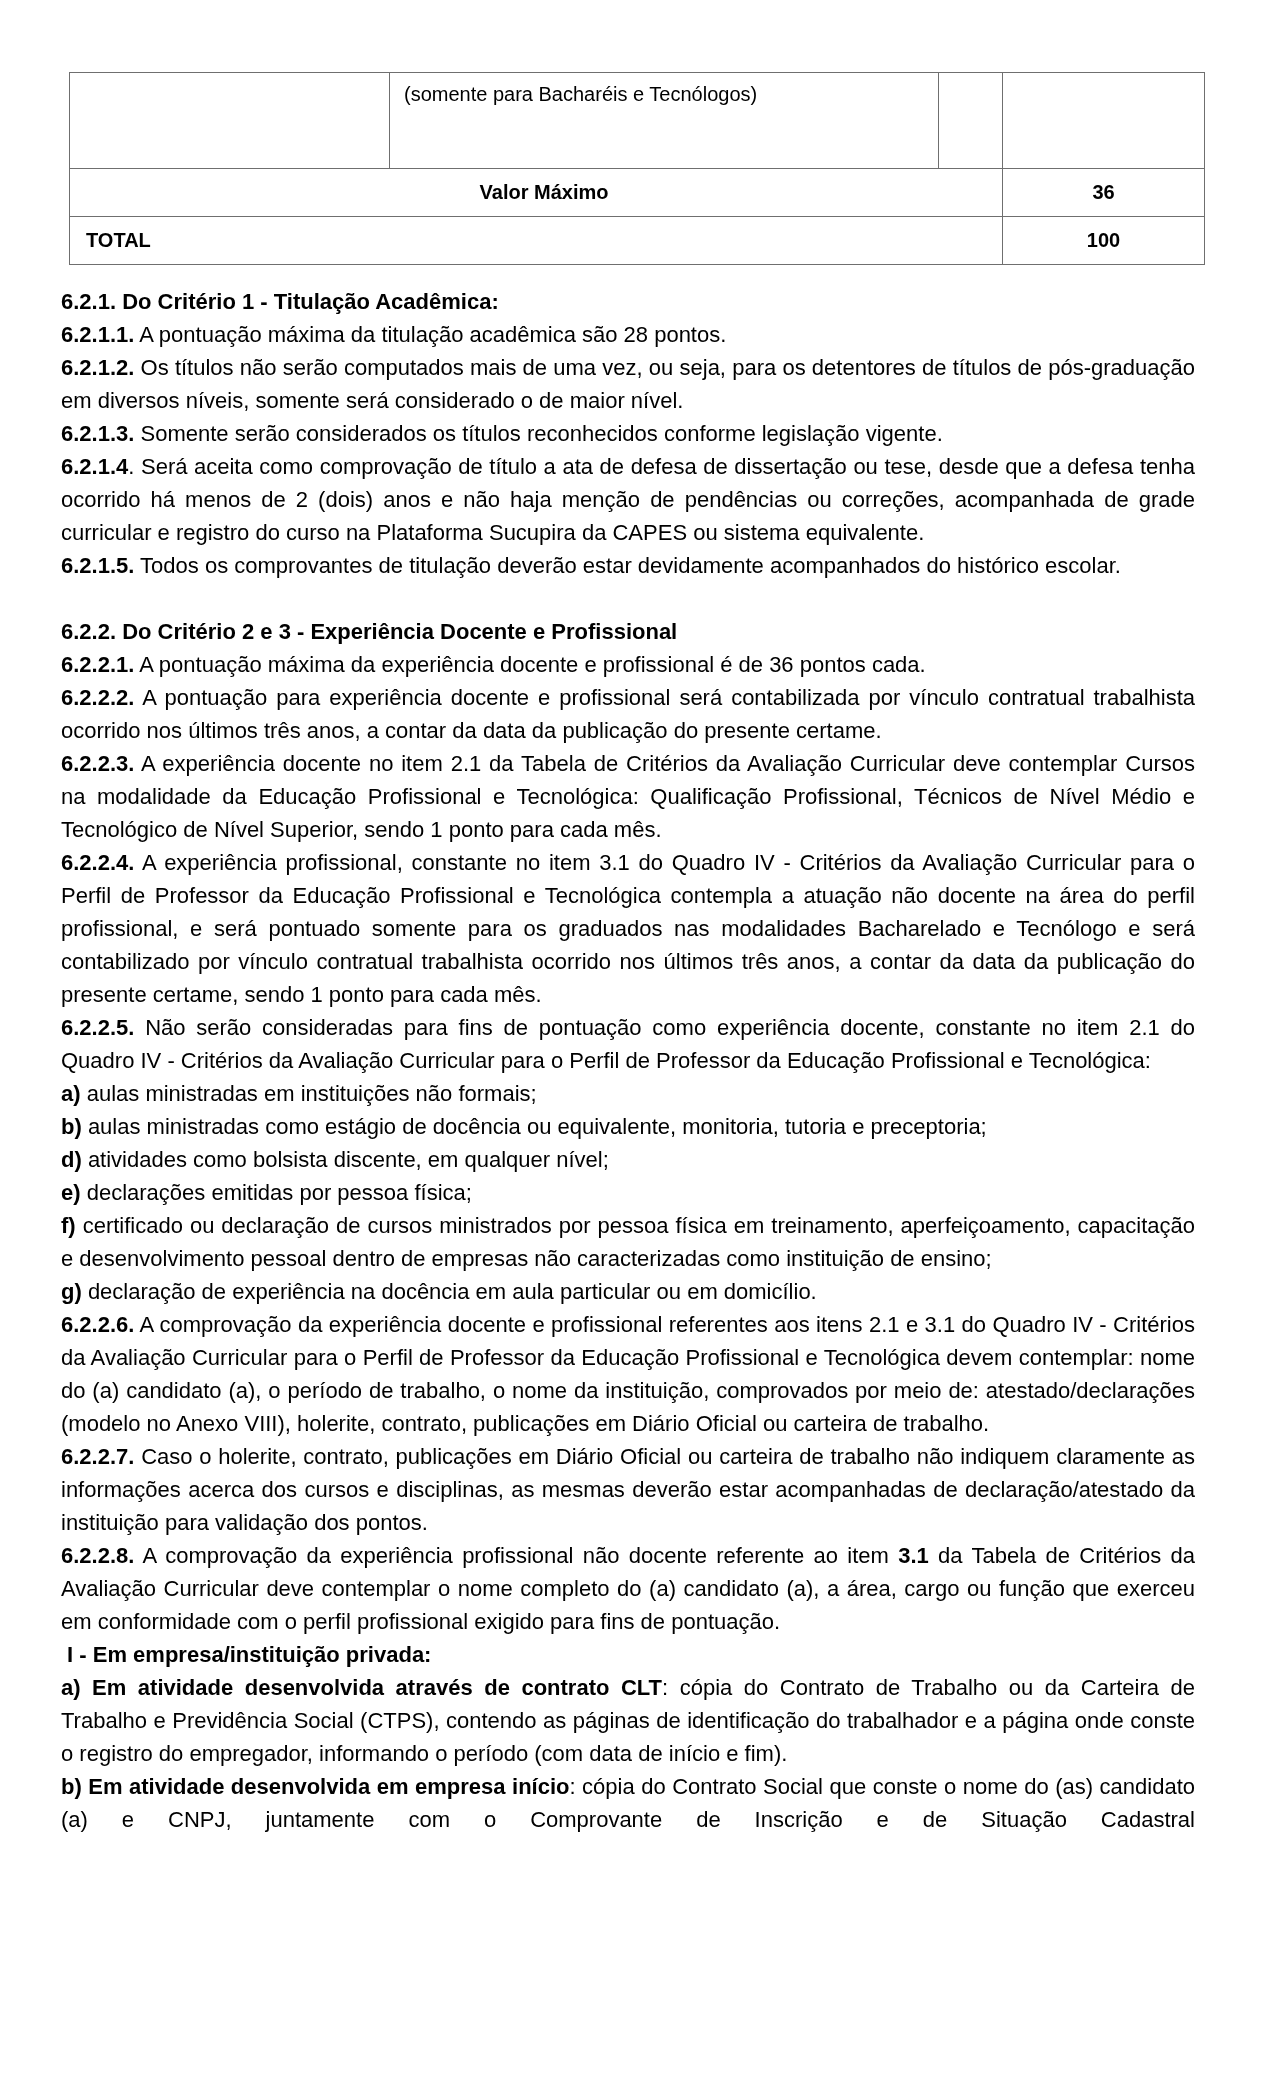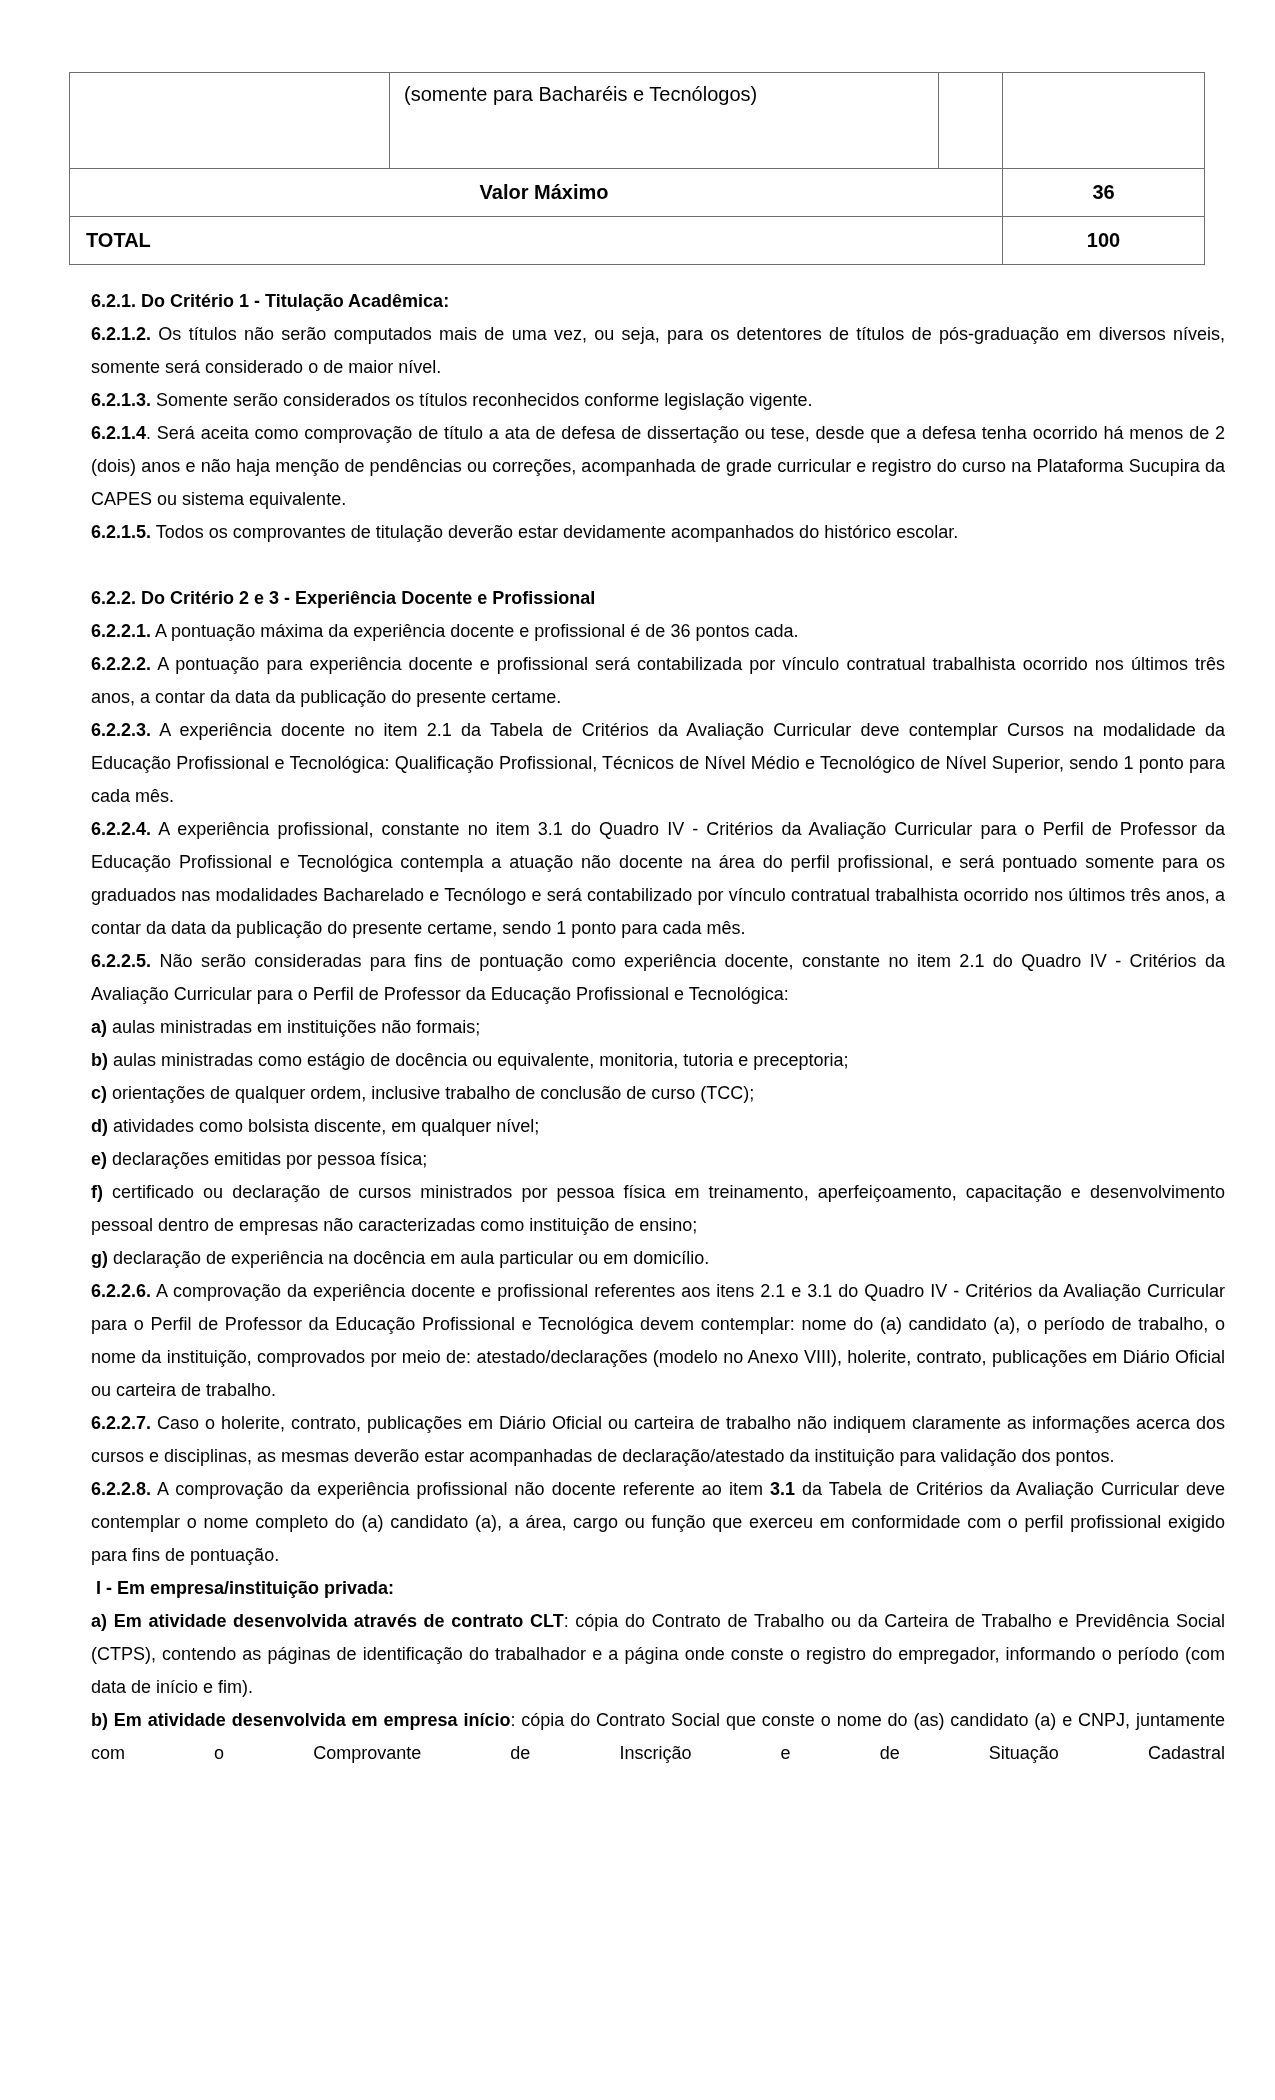--- a/index.html
+++ b/index.html
@@ -15,22 +15,22 @@
   .tbl td { border: 1.5px solid #6f6f6f; padding: 0; vertical-align: top; }
   .tbl .r1 td { height: 85px; }
   .tbl .r2 td, .tbl .r3 td { height: 47px; vertical-align: middle; }
   .tbl .r3 td { border-top-color: #222; }
   .tbl .r2 td { border-top-color: #666; text-align: center; }
   .c-desc { padding: 10px 0 0 14px !important; margin-top: 16px; }
   .lbl { font-weight: bold; padding-left: 16px !important; }
   .num { font-weight: bold; text-align: center; }
 
   .doc {
-    position: absolute; left: 91px; top: 285px; width: 1134px;
-    font-size: 18px; line-height: 33px; text-align: justify;
+    position: absolute; left: 61px; top: 285px; width: 1134px;
+    font-size: 22px; line-height: 33px; text-align: justify;
   }
   .doc p { margin: 0; }
   .doc .gap { height: 33px; }
   .doc b { font-weight: bold; }
   .last { text-align-last: justify; }
 </style>
 </head>
 <body>
 
 <table class="tbl">
@@ -54,37 +54,37 @@
   <tr class="r3">
     <td colspan="3" class="lbl">TOTAL</td>
     <td class="num">100</td>
   </tr>
 </tbody>
   </table>
 
 <div class="doc">
 
   <p><b>6.2.1. Do Critério 1 - Titulação Acadêmica:</b></p>
+  <p><b>6.2.1.1.</b><span> A pontuação máxima da titulação acadêmica são 28 pontos.</span></p>
   <p><b>6.2.1.2.</b><span> Os títulos não serão computados mais de uma vez, ou seja, para os detentores de títulos de pós-graduação em diversos níveis, somente será considerado o de maior nível.</span></p>
   <p><b>6.2.1.3.</b><span> Somente serão considerados os títulos reconhecidos conforme legislação vigente.</span></p>
   <p><b>6.2.1.4</b><span>. Será aceita como comprovação de título a ata de defesa de dissertação ou tese, desde que a defesa tenha ocorrido há menos de 2 (dois) anos e não haja menção de pendências ou correções, acompanhada de grade curricular e registro do curso na Plataforma Sucupira da CAPES ou sistema equivalente.</span></p>
   <p><b>6.2.1.5.</b><span> Todos os comprovantes de titulação deverão estar devidamente acompanhados do histórico escolar.</span></p>
 
   <div class="gap"></div>
 
   <p><b>6.2.2. Do Critério 2 e 3 - Experiência Docente e Profissional</b></p>
   <p><b>6.2.2.1.</b><span> A pontuação máxima da experiência docente e profissional é de 36 pontos cada.</span></p>
   <p><b>6.2.2.2.</b><span> A pontuação para experiência docente e profissional será contabilizada por vínculo contratual trabalhista ocorrido nos últimos três anos, a contar da data da publicação do presente certame.</span></p>
   <p><b>6.2.2.3.</b><span> A experiência docente no item 2.1 da Tabela de Critérios da Avaliação Curricular deve contemplar Cursos na modalidade da Educação Profissional e Tecnológica: Qualificação Profissional, Técnicos de Nível Médio e Tecnológico de Nível Superior, sendo 1 ponto para cada mês.</span></p>
   <p><b>6.2.2.4.</b><span> A experiência profissional, constante no item 3.1 do Quadro IV - Critérios da Avaliação Curricular para o Perfil de Professor da Educação Profissional e Tecnológica contempla a atuação não docente na área do perfil profissional, e será pontuado somente para os graduados nas modalidades Bacharelado e Tecnólogo e será contabilizado por vínculo contratual trabalhista ocorrido nos últimos três anos, a contar da data da publicação do presente certame, sendo 1 ponto para cada mês.</span></p>
   <p><b>6.2.2.5.</b><span> Não serão consideradas para fins de pontuação como experiência docente, constante no item 2.1 do Quadro IV - Critérios da Avaliação Curricular para o Perfil de Professor da Educação Profissional e Tecnológica:</span></p>
 
   <p><b>a)</b><span> aulas ministradas em instituições não formais;</span></p>
   <p><b>b)</b><span> aulas ministradas como estágio de docência ou equivalente, monitoria, tutoria e preceptoria;</span></p>
-  <p><b>c)</b><span> orientações de qualquer ordem, inclusive trabalho de conclusão de curso (TCC);</span></p>
   <p><b>d)</b><span> atividades como bolsista discente, em qualquer nível;</span></p>
   <p><b>e)</b><span> declarações emitidas por pessoa física;</span></p>
   <p><b>f)</b><span> certificado ou declaração de cursos ministrados por pessoa física em treinamento, aperfeiçoamento, capacitação e desenvolvimento pessoal dentro de empresas não caracterizadas como instituição de ensino;</span></p>
   <p><b>g)</b><span> declaração de experiência na docência em aula particular ou em domicílio.</span></p>
 
   <p><b>6.2.2.6.</b><span> A comprovação da experiência docente e profissional referentes aos itens 2.1 e 3.1 do Quadro IV - Critérios da Avaliação Curricular para o Perfil de Professor da Educação Profissional e Tecnológica devem contemplar: nome do (a) candidato (a), o período de trabalho, o nome da instituição, comprovados por meio de: atestado/declarações (modelo no Anexo VIII), holerite, contrato, publicações em Diário Oficial ou carteira de trabalho.</span></p>
   <p><b>6.2.2.7.</b><span> Caso o holerite, contrato, publicações em Diário Oficial ou carteira de trabalho não indiquem claramente as informações acerca dos cursos e disciplinas, as mesmas deverão estar acompanhadas de declaração/atestado da instituição para validação dos pontos.</span></p>
 
   <p><b>6.2.2.8.</b><span> A comprovação da experiência profissional não docente referente ao item </span><b>3.1</b><span> da Tabela de Critérios da Avaliação Curricular deve contemplar o nome completo do (a) candidato (a), a área, cargo ou função que exerceu em conformidade com o perfil profissional exigido para fins de pontuação.</span></p>
 

